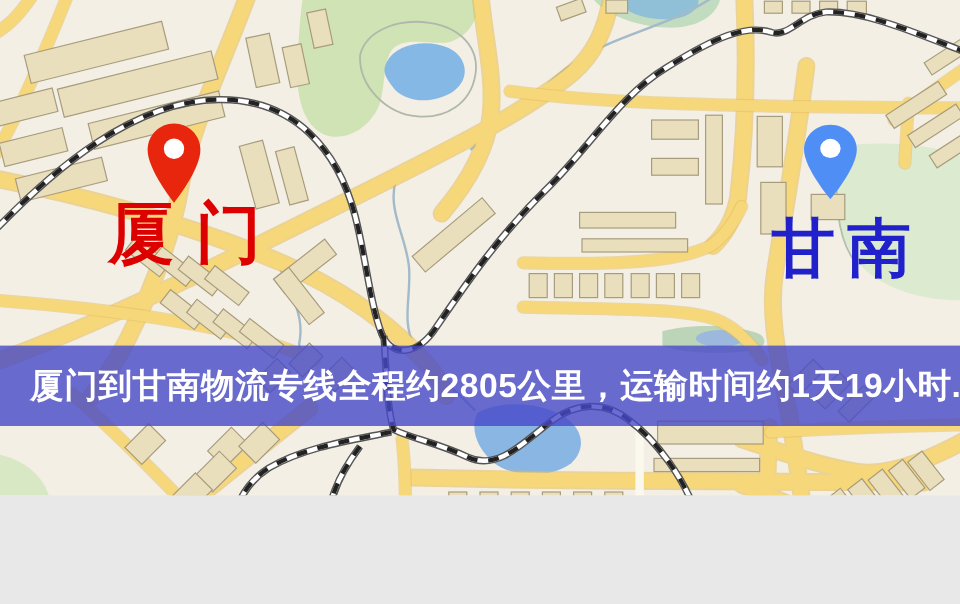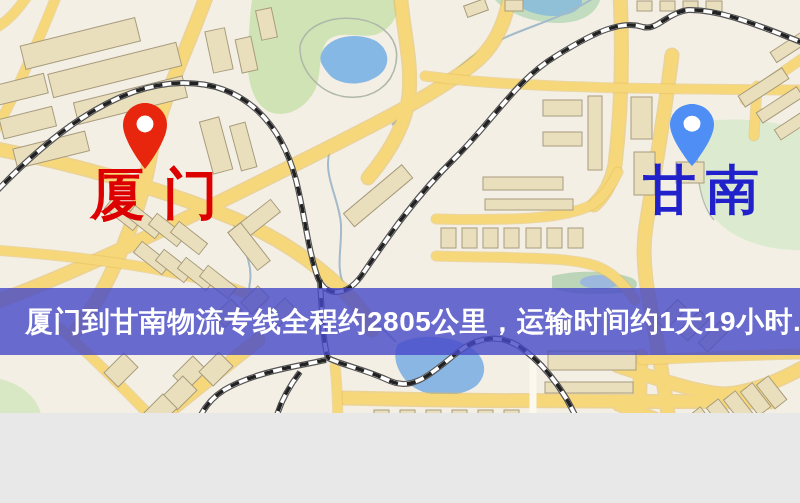--- a/index.html
+++ b/index.html
@@ -2,21 +2,21 @@
 <html><head>
 <meta charset="utf-8">
 <style>
   html,body{margin:0;padding:0;background:#e8e8e8;}
   #stage{position:relative;width:800px;height:413px;overflow:hidden;
          font-family:"Liberation Sans",sans-serif;background:#f3efe4;}
   #map-svg{position:absolute;left:0;top:0;}
   .city-label{position:absolute;font-weight:bold;white-space:nowrap;
               font-family:"Liberation Sans",sans-serif;line-height:1;}
   #origin-label{left:90px;top:167px;font-size:55px;letter-spacing:18px;color:#dd0000;}
-  #destination-label{left:643px;top:163px;font-size:53px;letter-spacing:10px;color:#2121cc;}
+  #destination-label{left:643px;top:181px;font-size:53px;letter-spacing:10px;color:#2121cc;}
   .pin{position:absolute;}
   #origin-pin{left:122px;top:102px;}
   #destination-pin{left:669px;top:103px;}
   #route-banner{position:absolute;left:0;top:288px;width:800px;height:67px;
                 background:rgba(70,72,200,0.80);}
   #route-banner .banner-text{display:block;padding-left:25px;line-height:67px;
                 font-size:28px;font-weight:bold;color:#ffffff;letter-spacing:0.5px;
                 white-space:nowrap;}
 </style>
 </head>

